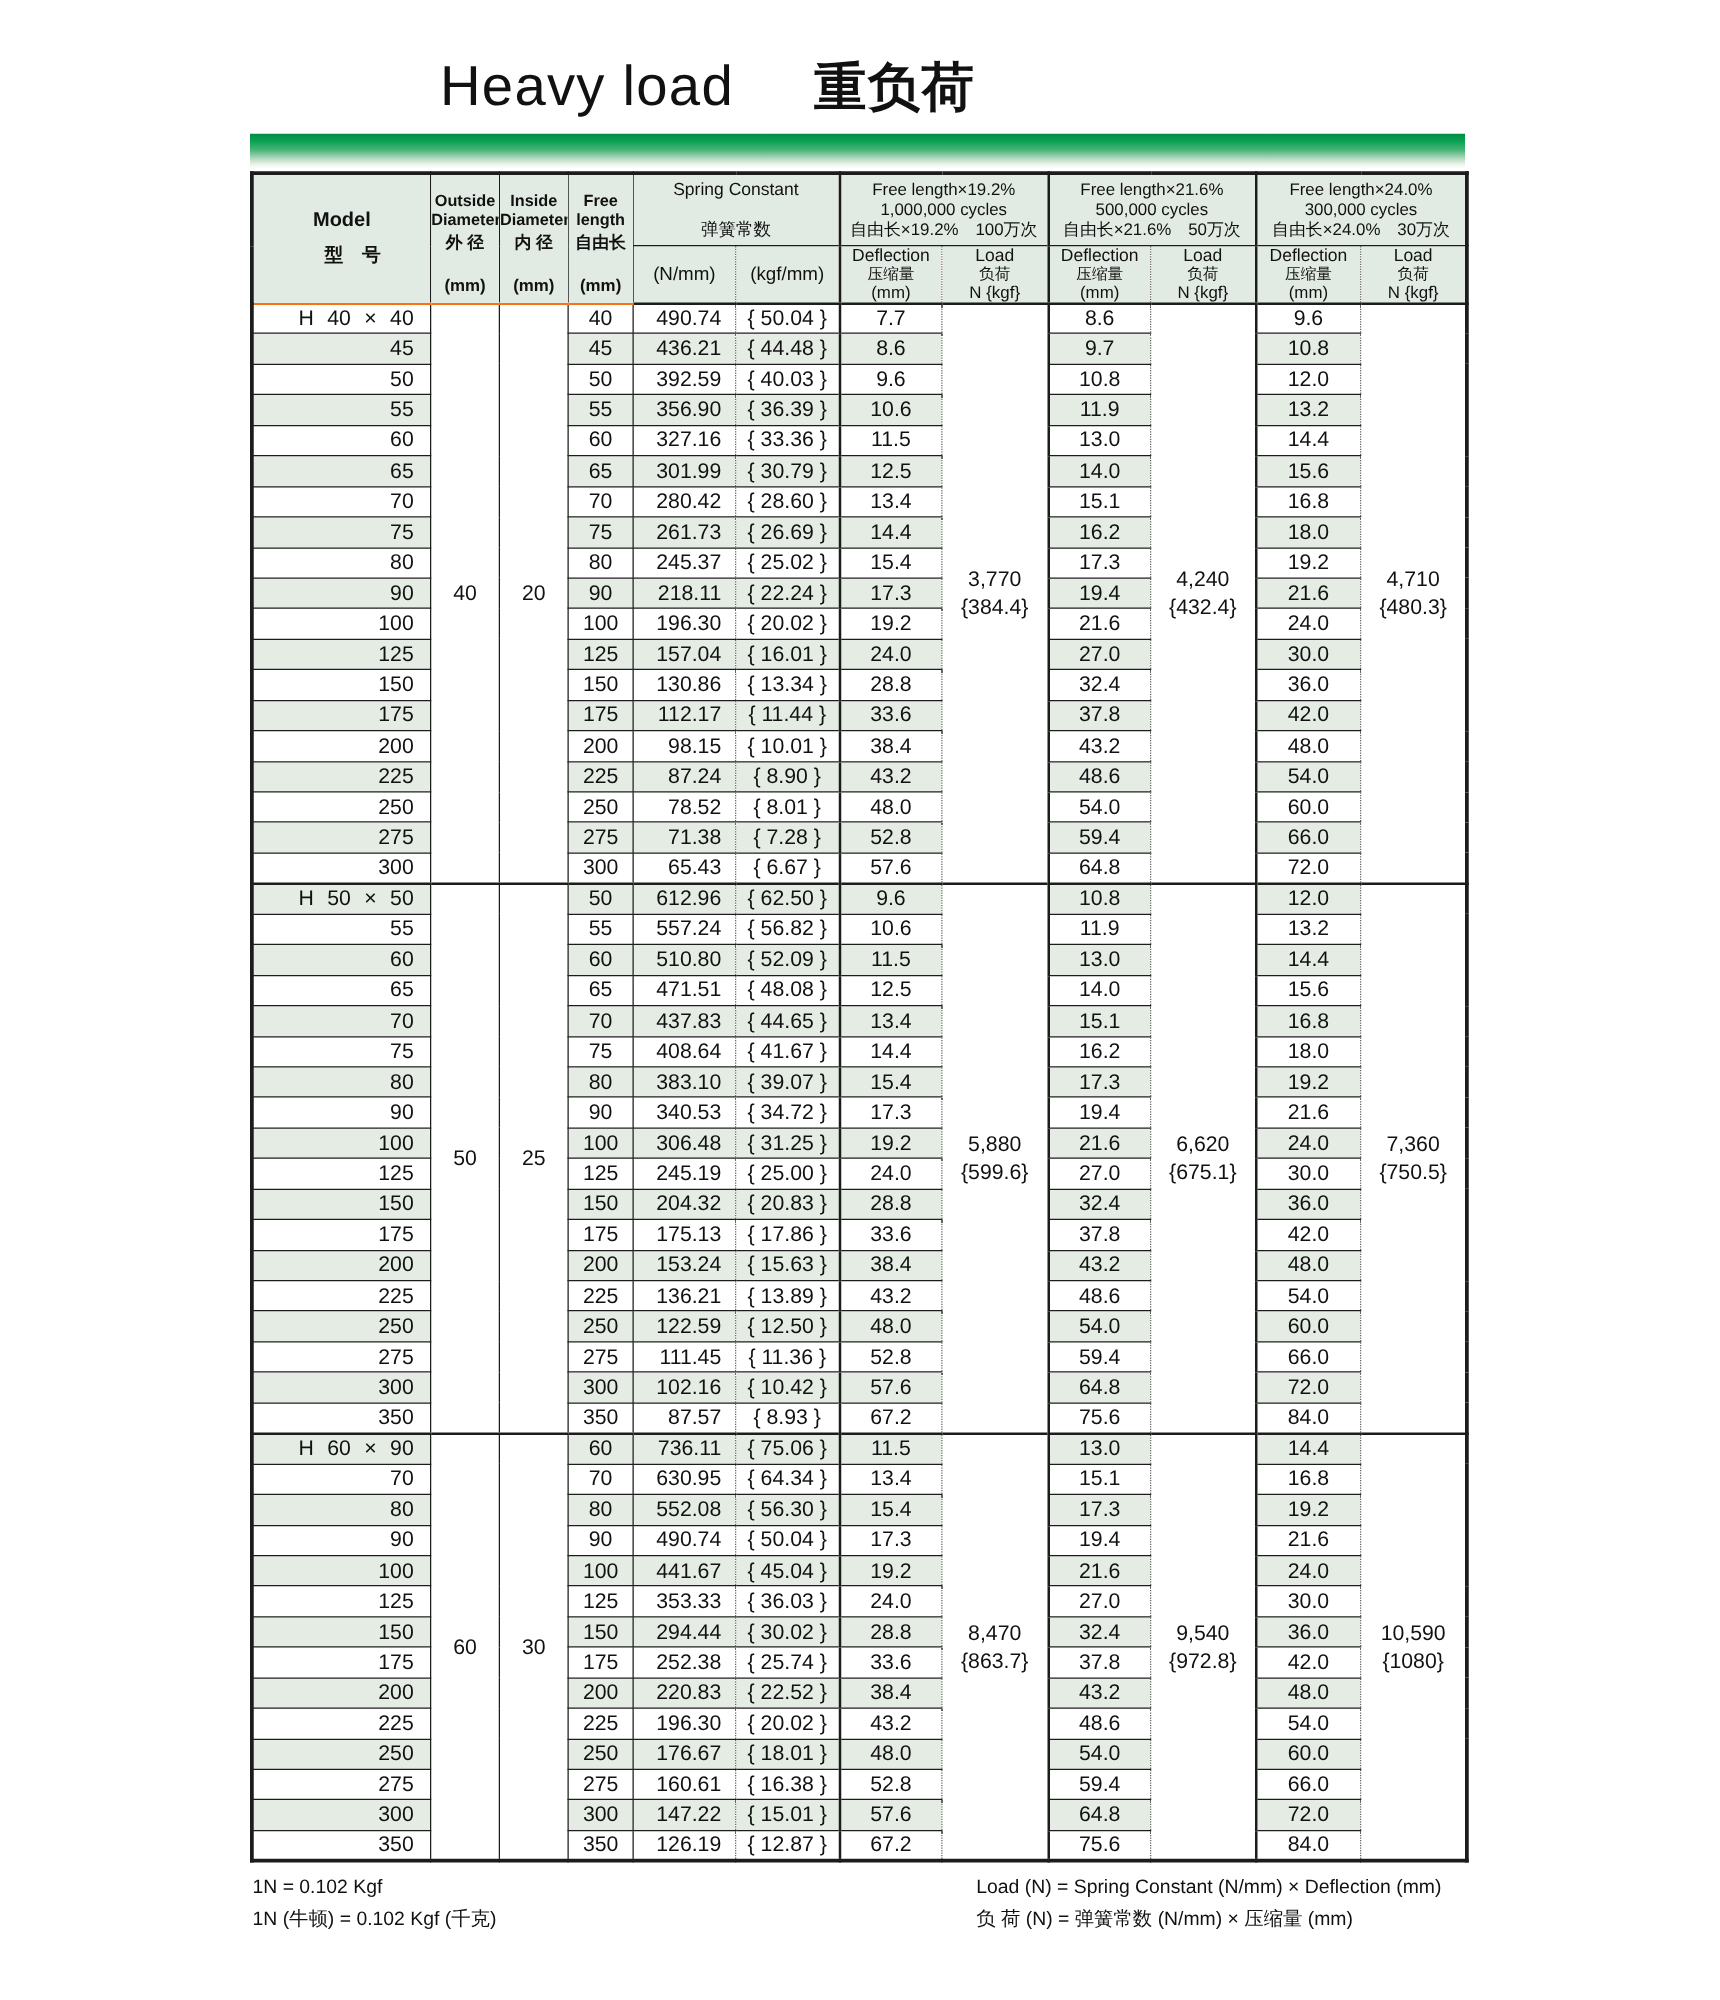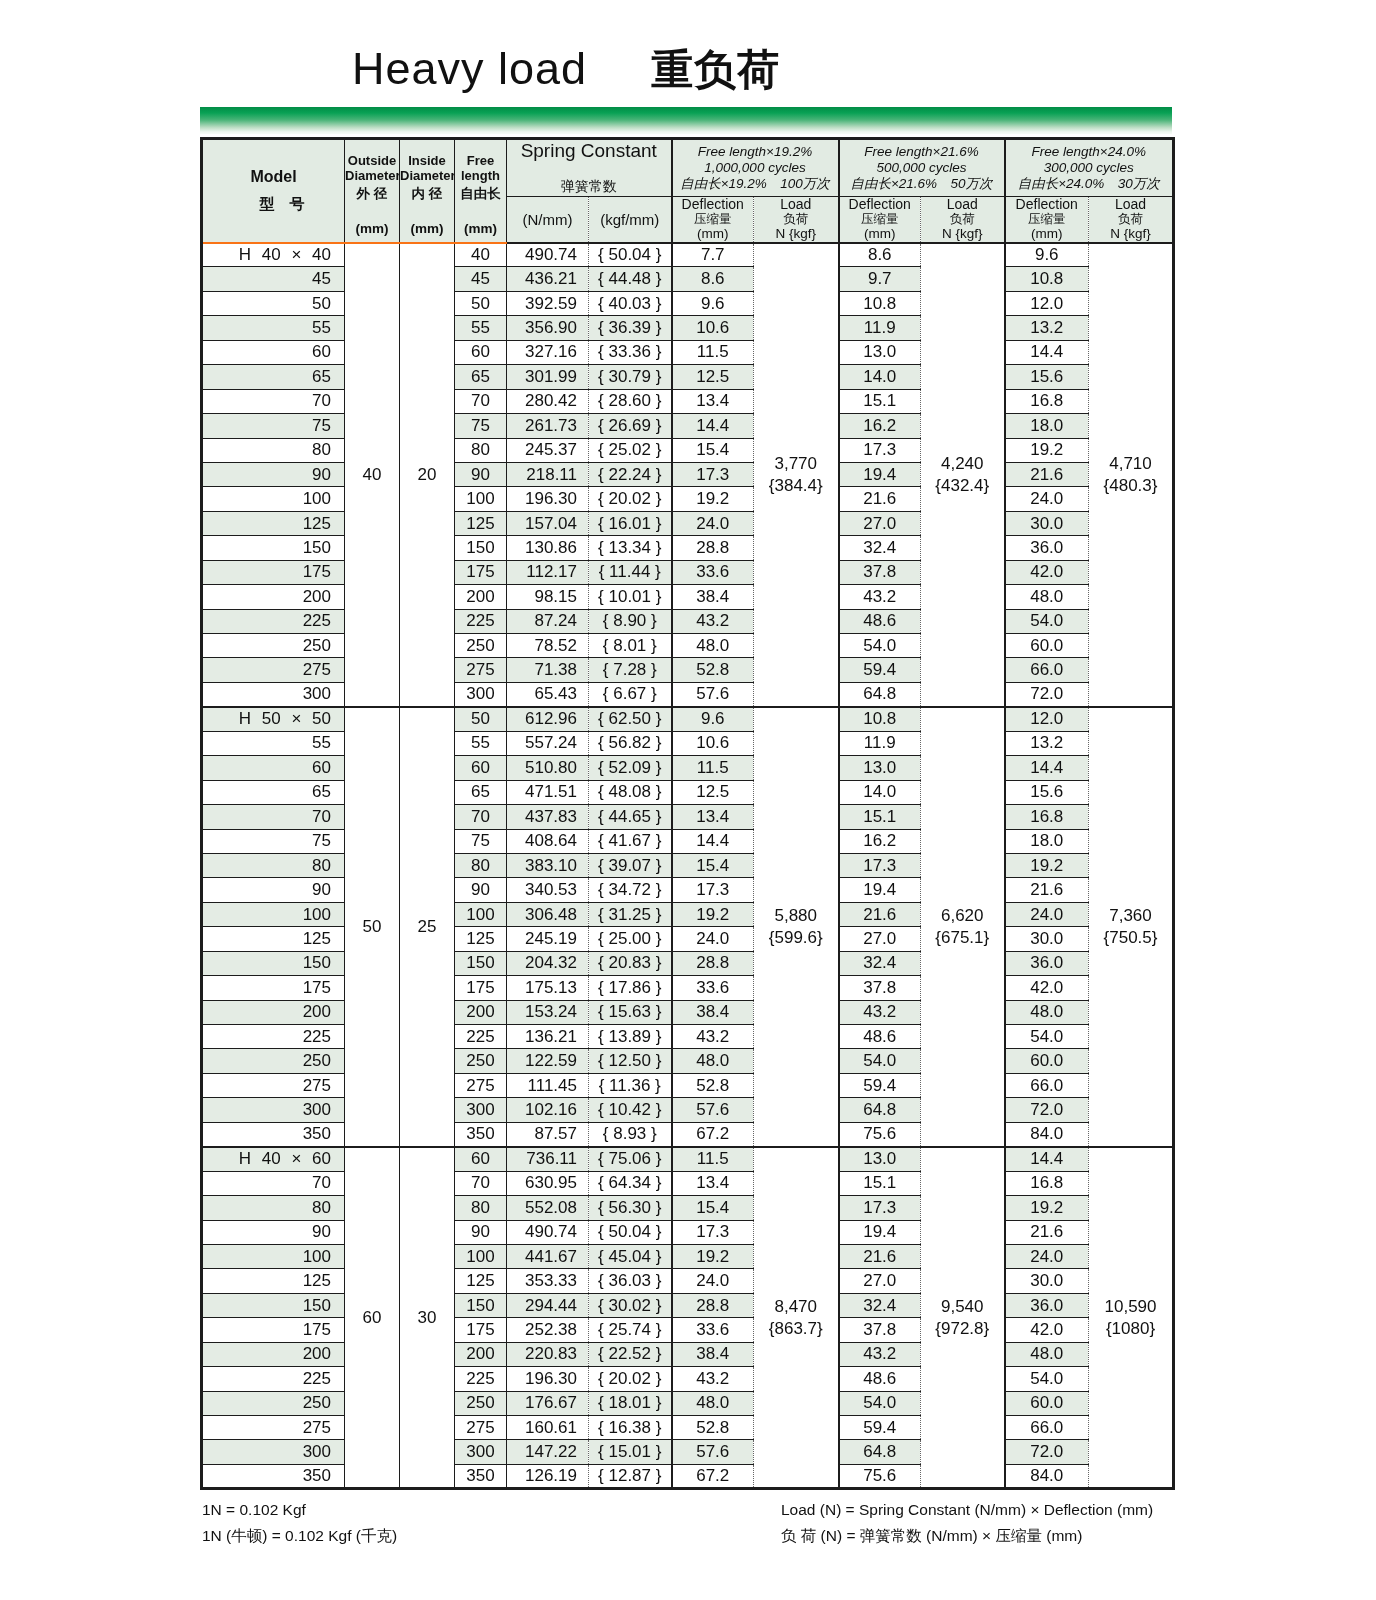--- a/index.html
+++ b/index.html
@@ -29,29 +29,29 @@
   thead tr.hr2 { height:46px; }
   thead tr.hr2 th { border-bottom:2px solid #1c1c1c; }
   th.h-vert { position:relative; border-bottom:2px solid #f97316;font-weight:bold; }
   th.h-vert .top { position:absolute; top:0; bottom:26px; left:0; right:0; display:flex; flex-direction:column; justify-content:center; }
   th.h-vert.noline .top { bottom:0; }
   th.h-vert .unit { position:absolute; bottom:6px; left:0; right:0; font-size:13.5px; }
   .h-en2 { font-size:13px; line-height:14.5px; }
   .h-cjk2 { font-size:13.5px; line-height:15px; margin-top:3px; }
   .h-model-en { font-size:16px; }
   .h-model-cjk { font-size:15px; margin-top:9px;padding-left:17px; }
-  .h-sc-en { font-size:19px; }
+  .h-sc-en { font-size:14px; }
   .h-sc-cjk { font-size:14px; margin-top:16px; }
   .h-cyc { font-size:13.5px; line-height:16px; }
   .h-sub-en { font-size:14px; line-height:15px; }
   .h-sub-cjk { font-size:12.5px; line-height:14px; }
   .h-sub-unit { font-size:13.5px; line-height:15px; }
   th.h-n { border-right:1px dotted #666; font-size:15px; }
   th.h-kgf { border-left:1px dotted #666; font-size:15px; }
-  th.h-cycle { border-left:2px solid #1c1c1c;font-style:italic; }
+  th.h-cycle { border-left:2px solid #1c1c1c; }
   th.h-def { border-left:2px solid #1c1c1c; border-right:1px dotted #666;text-align:center; }
   th.h-load { border-left:1px dotted #666; }
 
   
   tbody tr { height:24.45px; }
   tbody td { background:#ffffff; }
   tbody tr.stripe td { background:#e4ece4; }
   td.c-model { text-align:right; padding-right:13px; }
   td.mlabel { word-spacing:6px; }
   td.c-od, td.c-id { text-align:center; }
@@ -539,21 +539,21 @@
           <tr>
             <td class="c-model">350</td>
             <td class="c-fl">350</td>
             <td class="c-n">87.57</td>
             <td class="c-kgf">{ 8.93 }</td>
             <td class="c-d">67.2</td>
             <td class="c-d">75.6</td>
             <td class="c-d">84.0</td>
           </tr>
           <tr class="stripe gstart">
-            <td class="c-model mlabel">H 40 × 60</td>
+            <td class="c-model mlabel">H 60 × 90</td>
             <td class="c-od merged" rowspan="14">60</td>
             <td class="c-id merged" rowspan="14">30</td>
             <td class="c-fl">60</td>
             <td class="c-n">736.11</td>
             <td class="c-kgf">{ 75.06 }</td>
             <td class="c-d">11.5</td>
             <td class="c-load merged" rowspan="14">
               <div>8,470</div>
               <div>{863.7}</div>
             </td>

